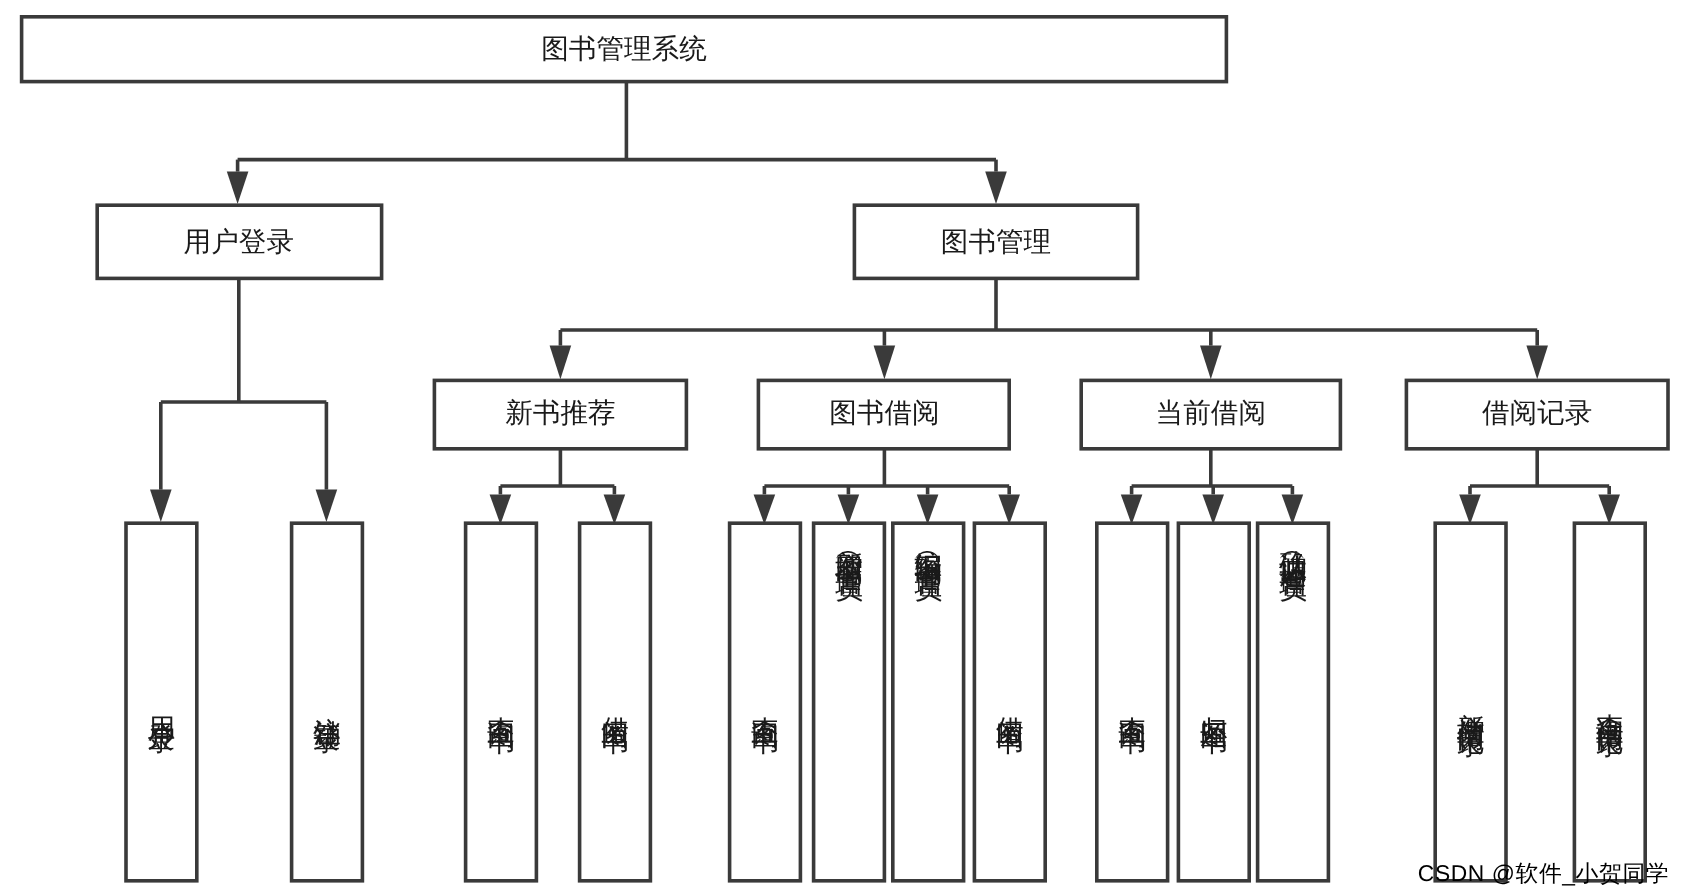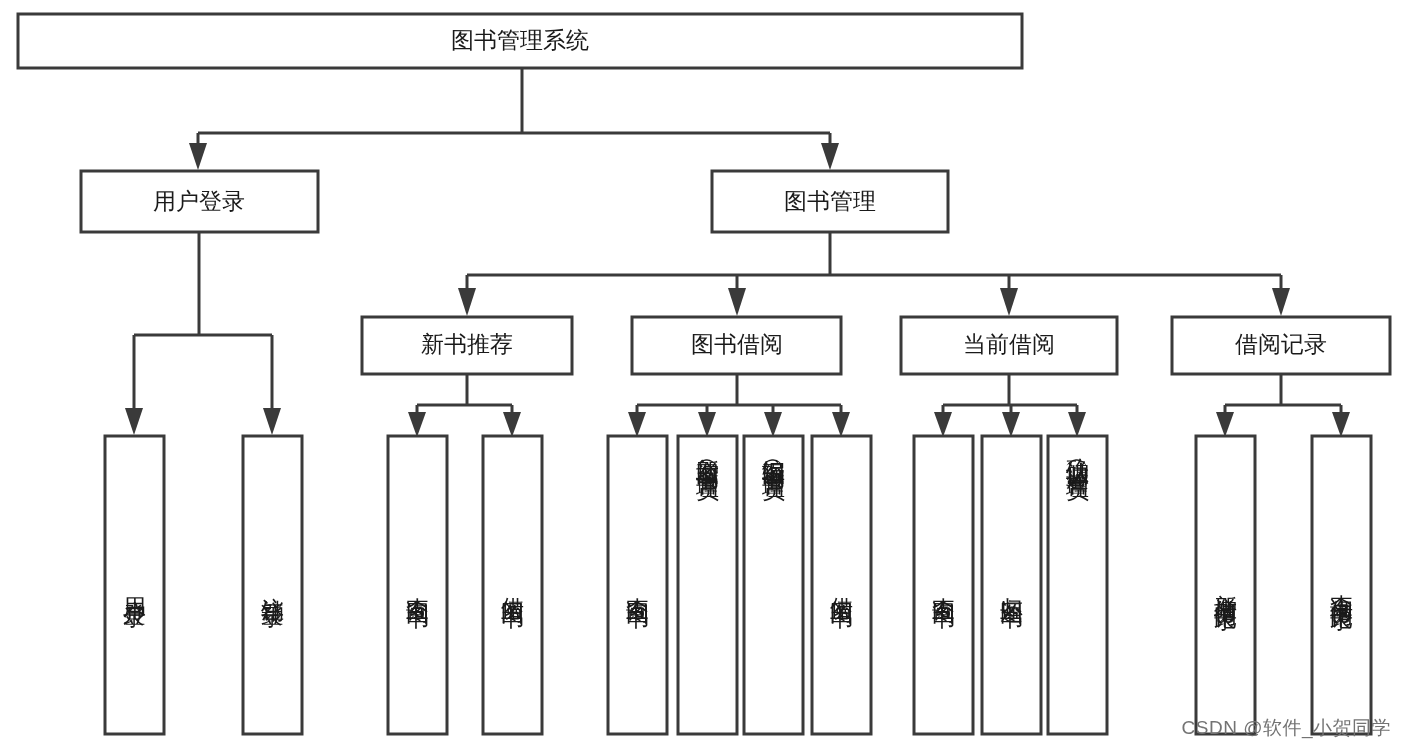--- a/index.html
+++ b/index.html
@@ -70,21 +70,21 @@
     color: #1a1a1a;
     white-space: nowrap;
     text-align: center;
   }
   .watermark {
     position: absolute;
     right: 8px;
     bottom: 6px;
     font-family: "Liberation Sans", "DejaVu Sans", sans-serif;
     font-size: 19px;
-    color: #737373;
+    color: #000000;
     letter-spacing: 0.5px;
     user-select: none;
   }
 </style>
 </head>
 <body>
 
 <div id="diagram-root">
 
   <svg class="diagram" viewBox="0 0 1405 747" xmlns="http://www.w3.org/2000/svg">

